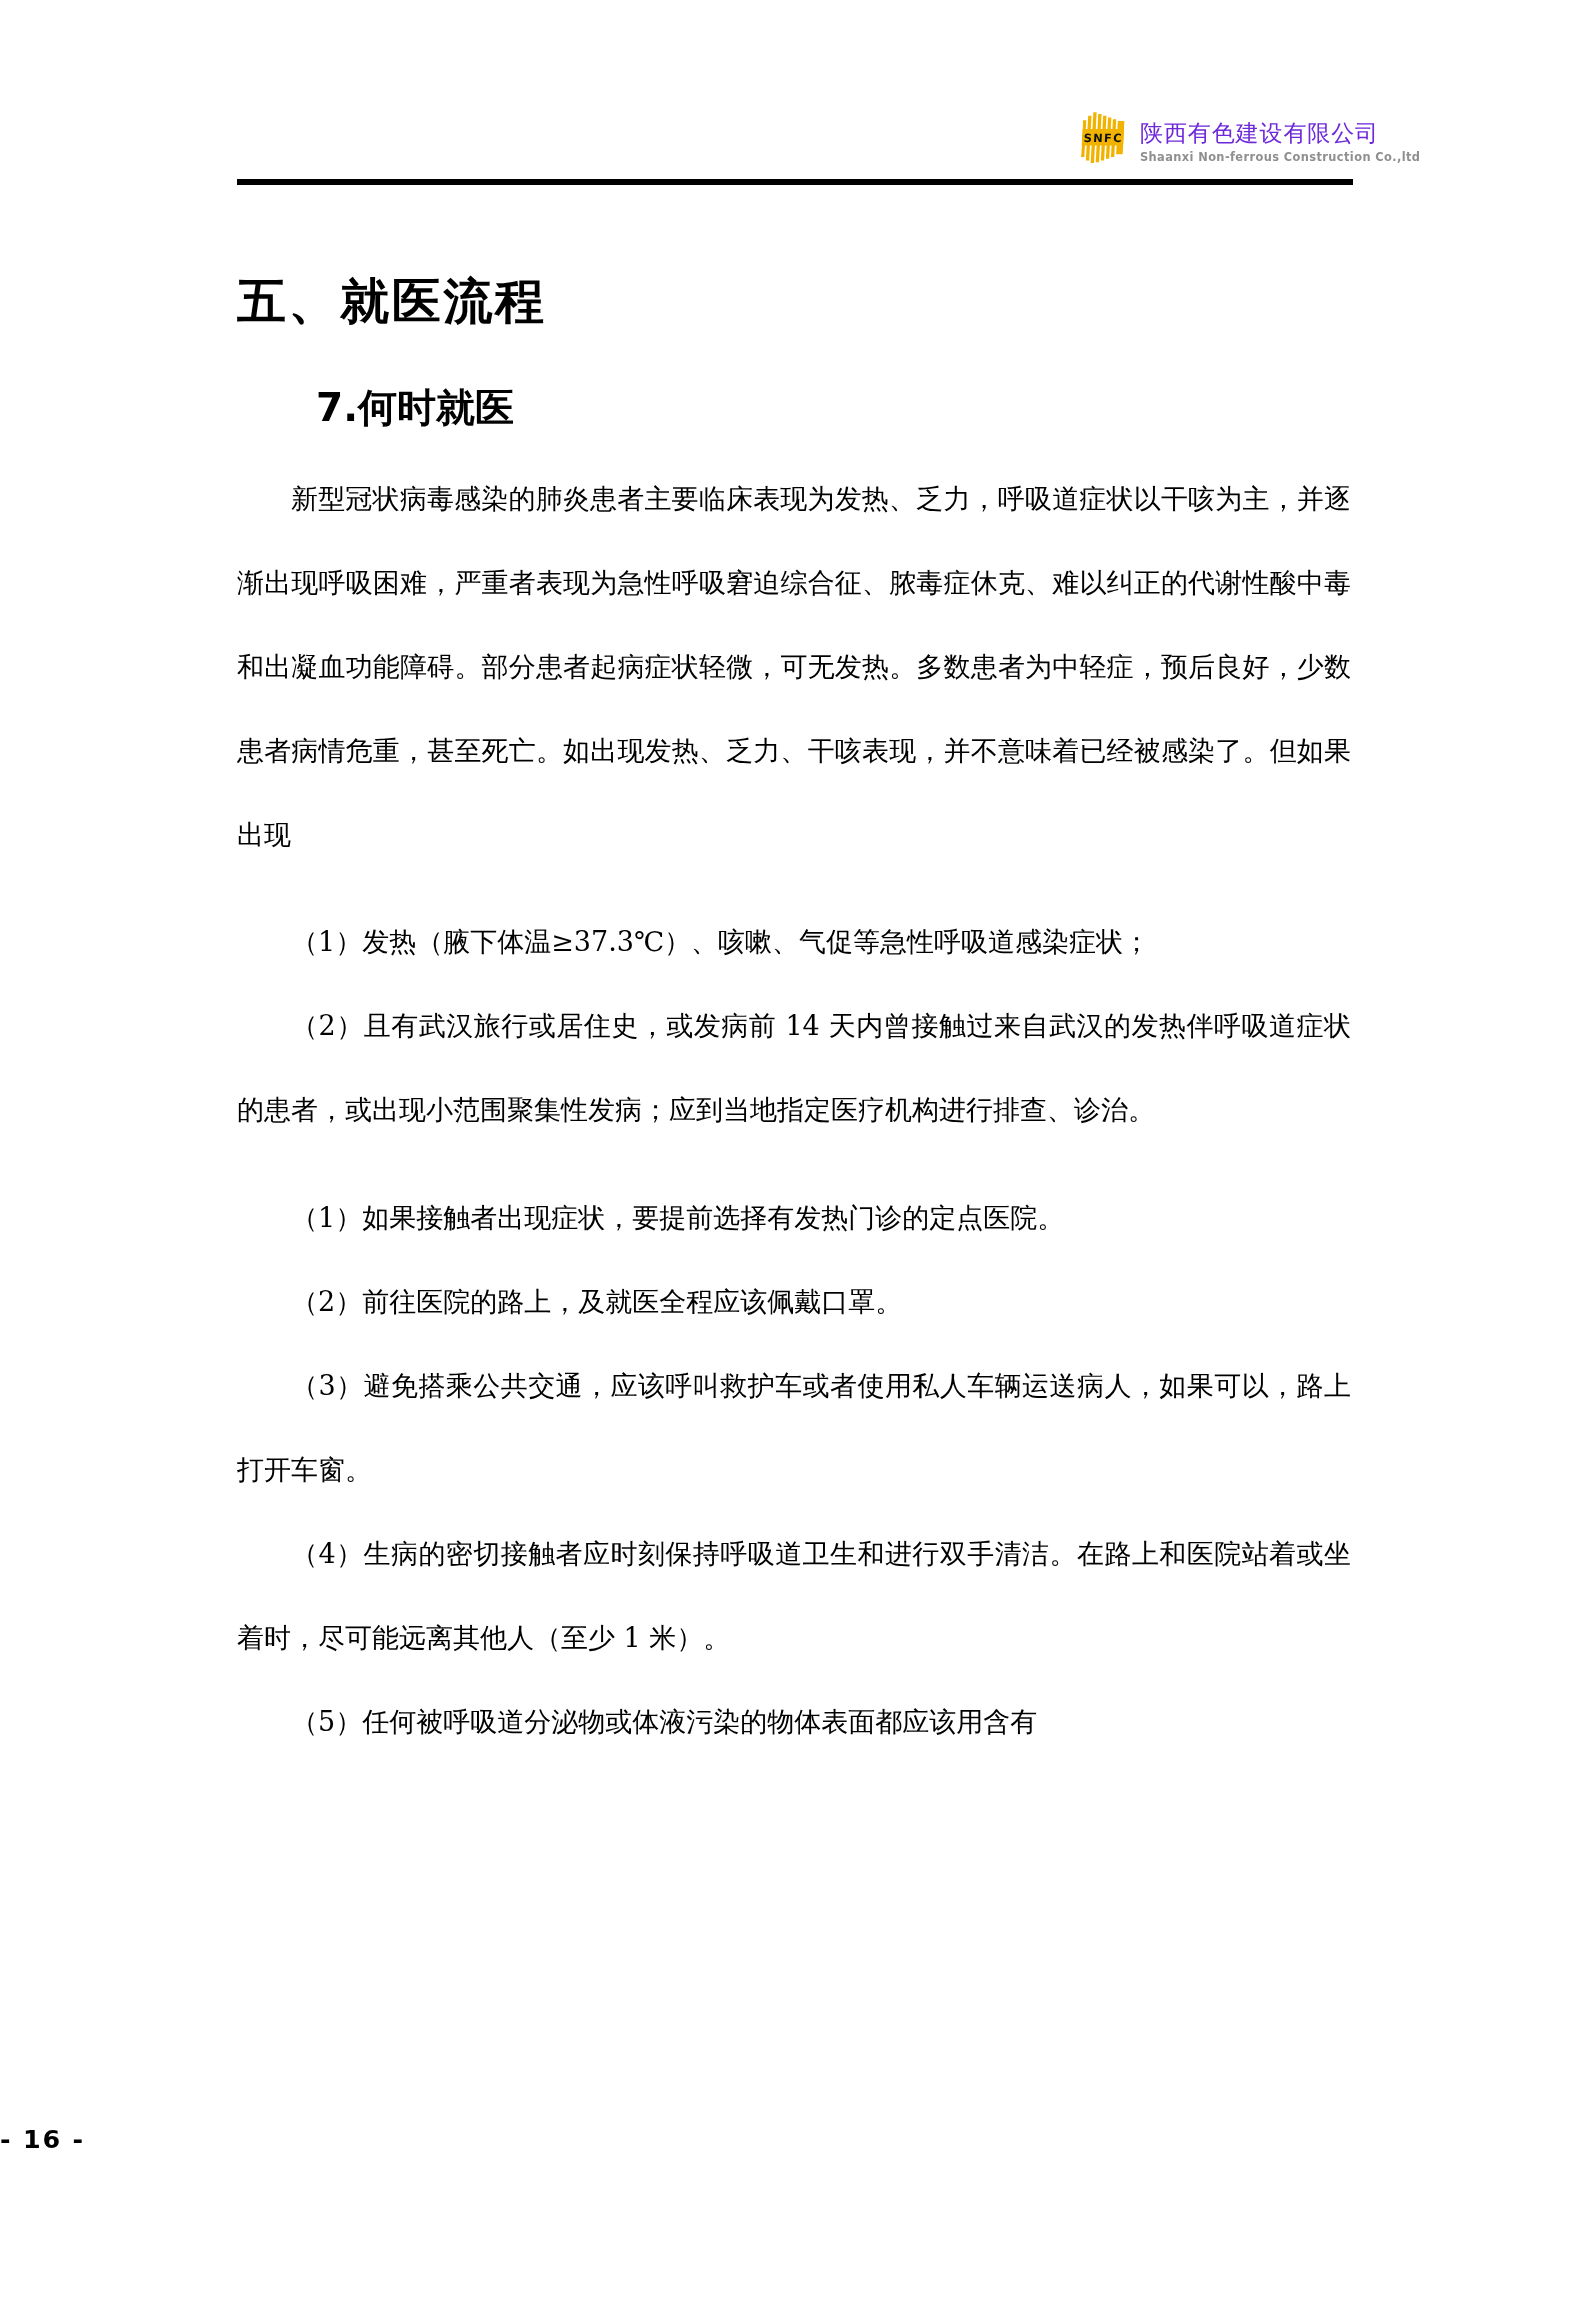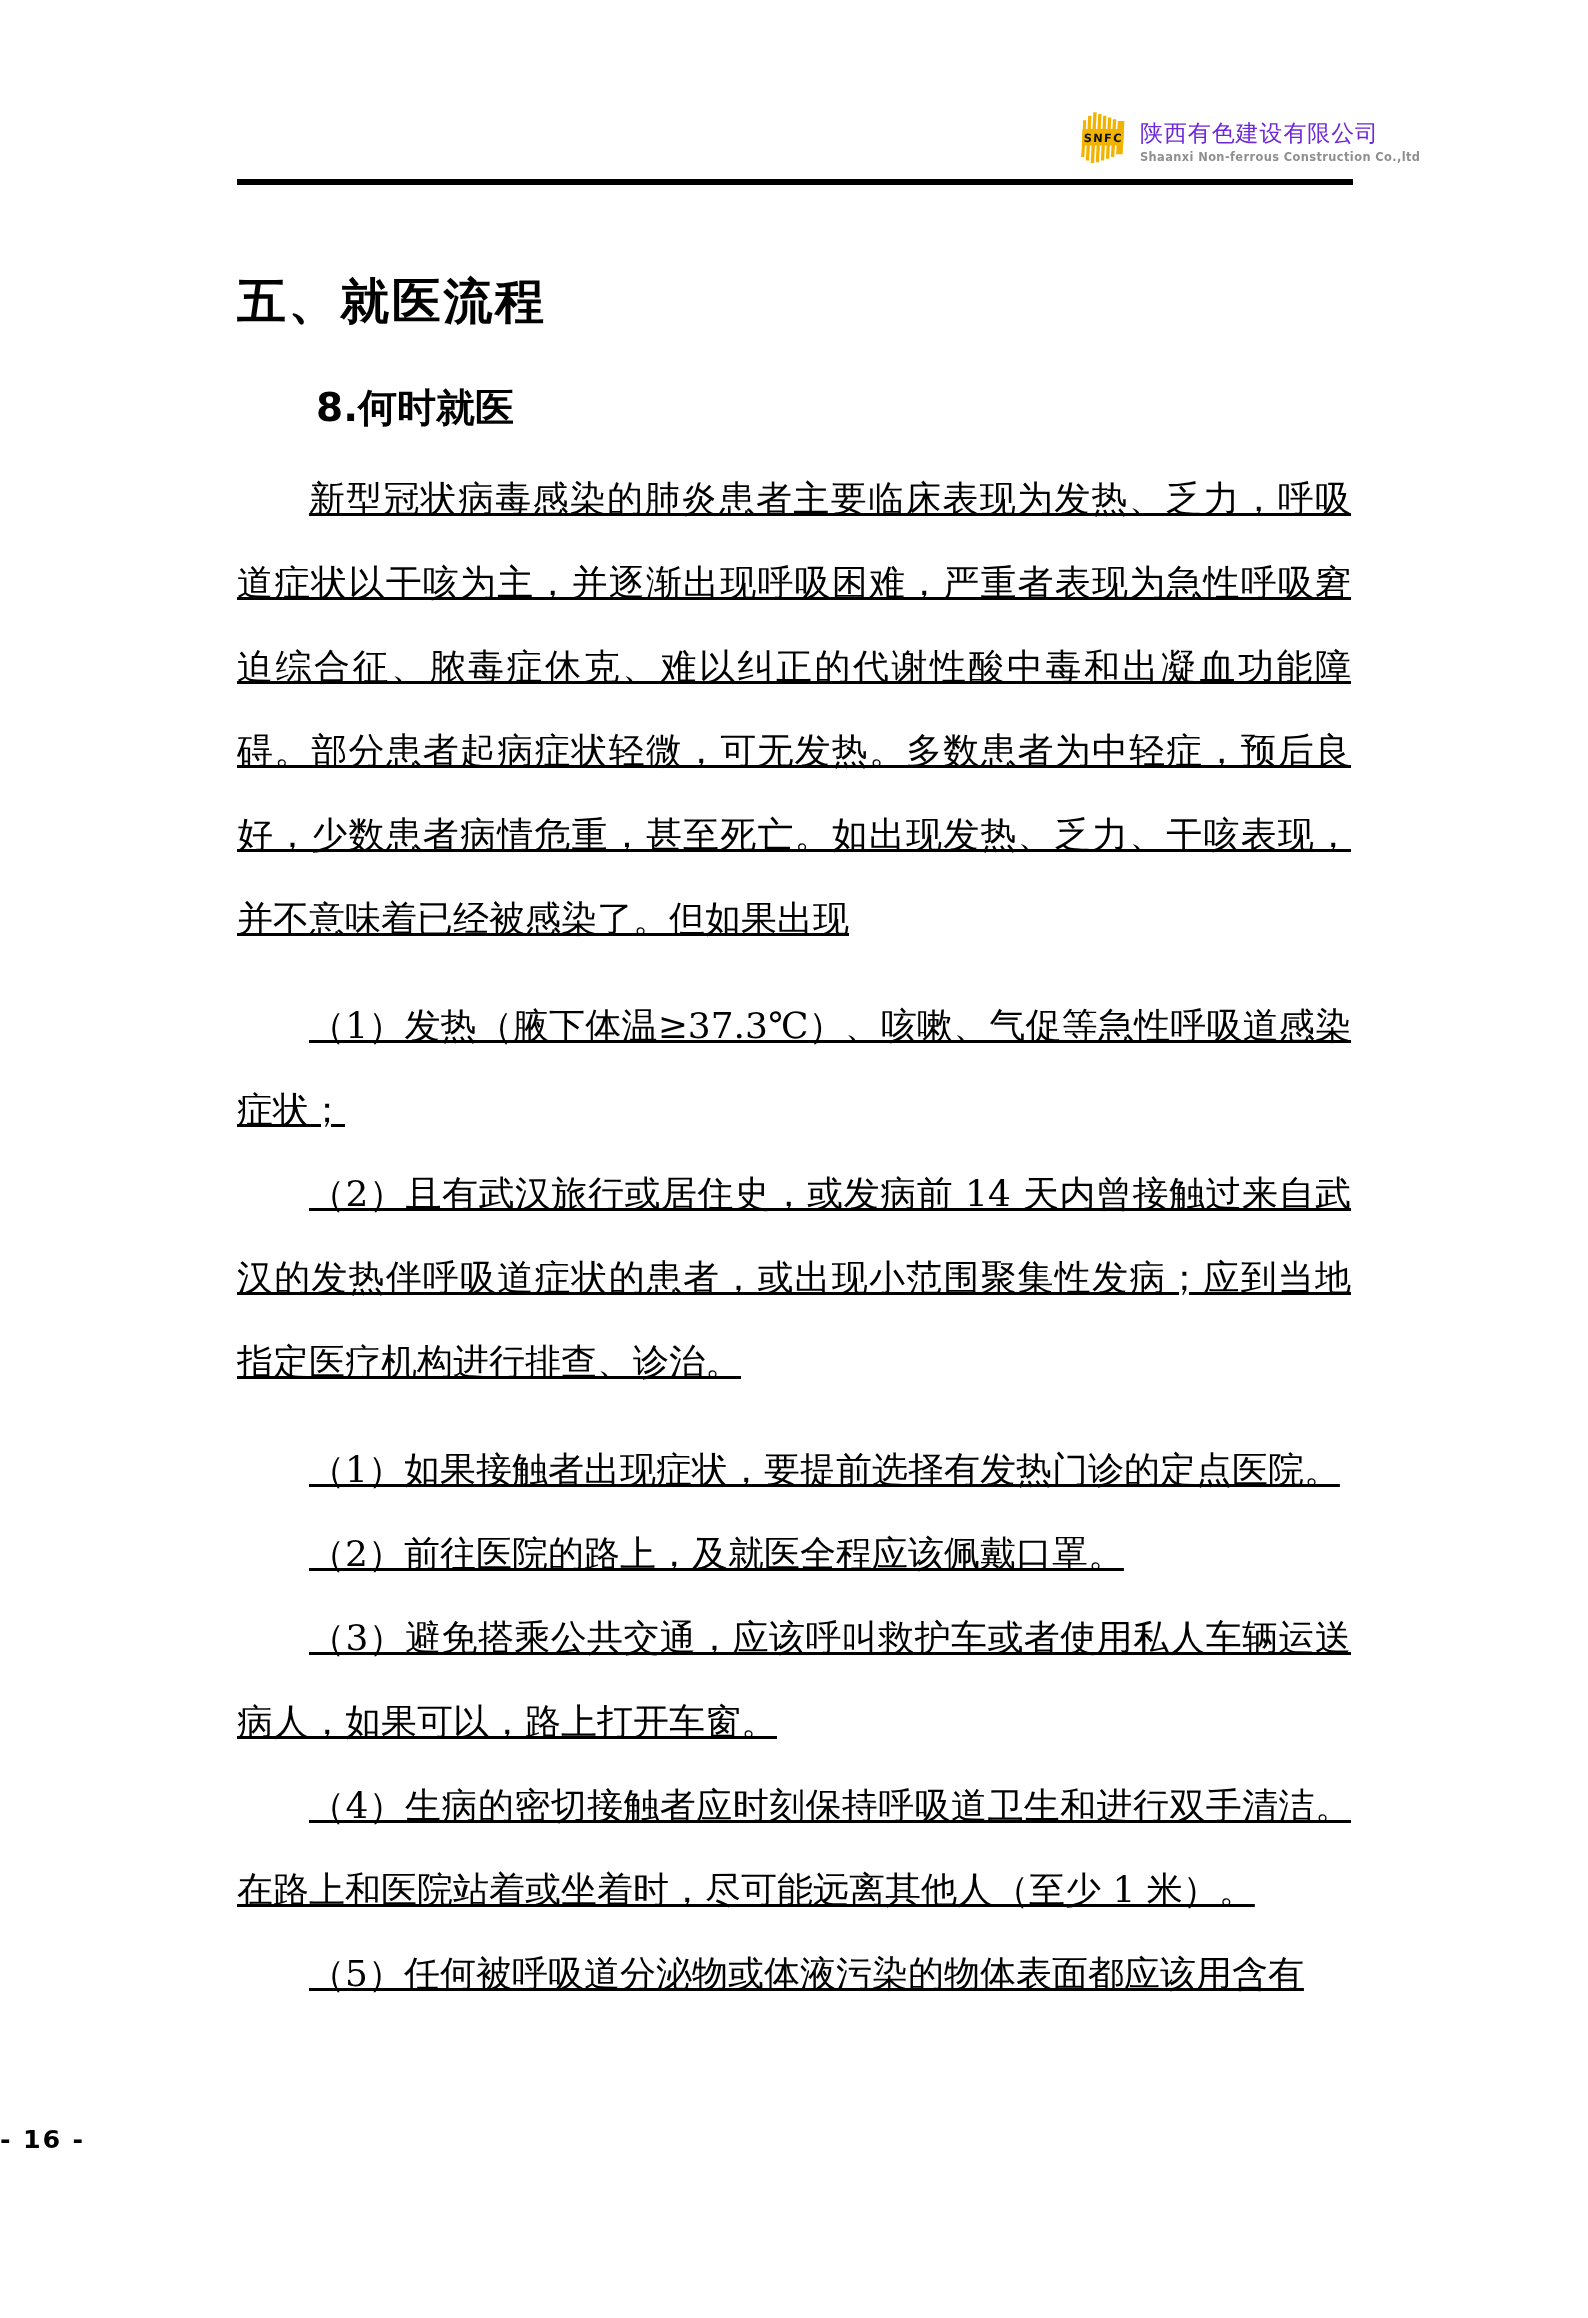--- a/index.html
+++ b/index.html
@@ -83,27 +83,26 @@
   }
   .section-heading {
     font-family: "DejaVu Sans", "Liberation Sans", sans-serif;
     font-size: 39px;
     font-weight: bold;
     line-height: 1.15;
     margin: 54px 0 0 79px;
   }
   .section-heading.second { margin-top: 44px; }
   .doc-body p {
-    font-size: 36px;
+    font-size: 27px;
     line-height: 84px;
     text-align: justify;
     text-indent: 2em;
     word-break: break-all;
     margin: 0;
-    text-decoration: underline;
   }
   p.first-para   { margin-top: 26px; }
   p.spaced-para  { margin-top: 23px; }
   p.item-first   { margin-top: 24px; }
 
   
   .page-footer {
     position: absolute;
     bottom: 0; left: 0; right: 0;
     top: 2119px;
@@ -146,21 +145,21 @@
         <div class="company-en">Shaanxi Non-ferrous Construction Co.,ltd</div>
       </div>
     </div>
     <div class="header-rule"></div>
   </div>
 
   <div class="doc-body">
 
     <h1 class="doc-title">五、就医流程</h1>
 
-    <h2 class="section-heading">8.何时就医</h2>
+    <h2 class="section-heading">7.何时就医</h2>
 
     <p class="first-para">新型冠状病毒感染的肺炎患者主要临床表现为发热、乏力，呼吸道症状以干咳为主，并逐渐出现呼吸困难，严重者表现为急性呼吸窘迫综合征、脓毒症休克、难以纠正的代谢性酸中毒和出凝血功能障碍。部分患者起病症状轻微，可无发热。多数患者为中轻症，预后良好，少数患者病情危重，甚至死亡。如出现发热、乏力、干咳表现，并不意味着已经被感染了。但如果出现</p>
     <p class="spaced-para">（1）发热（腋下体温≥37.3℃）、咳嗽、气促等急性呼吸道感染症状；</p>
     <p>（2）且有武汉旅行或居住史，或发病前 14 天内曾接触过来自武汉的发热伴呼吸道症状的患者，或出现小范围聚集性发病；应到当地指定医疗机构进行排查、诊治。</p>
 
 
     <p class="item-first">（1）如果接触者出现症状，要提前选择有发热门诊的定点医院。</p>
     <p>（2）前往医院的路上，及就医全程应该佩戴口罩。</p>
     <p>（3）避免搭乘公共交通，应该呼叫救护车或者使用私人车辆运送病人，如果可以，路上打开车窗。</p>
     <p>（4）生病的密切接触者应时刻保持呼吸道卫生和进行双手清洁。在路上和医院站着或坐着时，尽可能远离其他人（至少 1 米）。</p>

